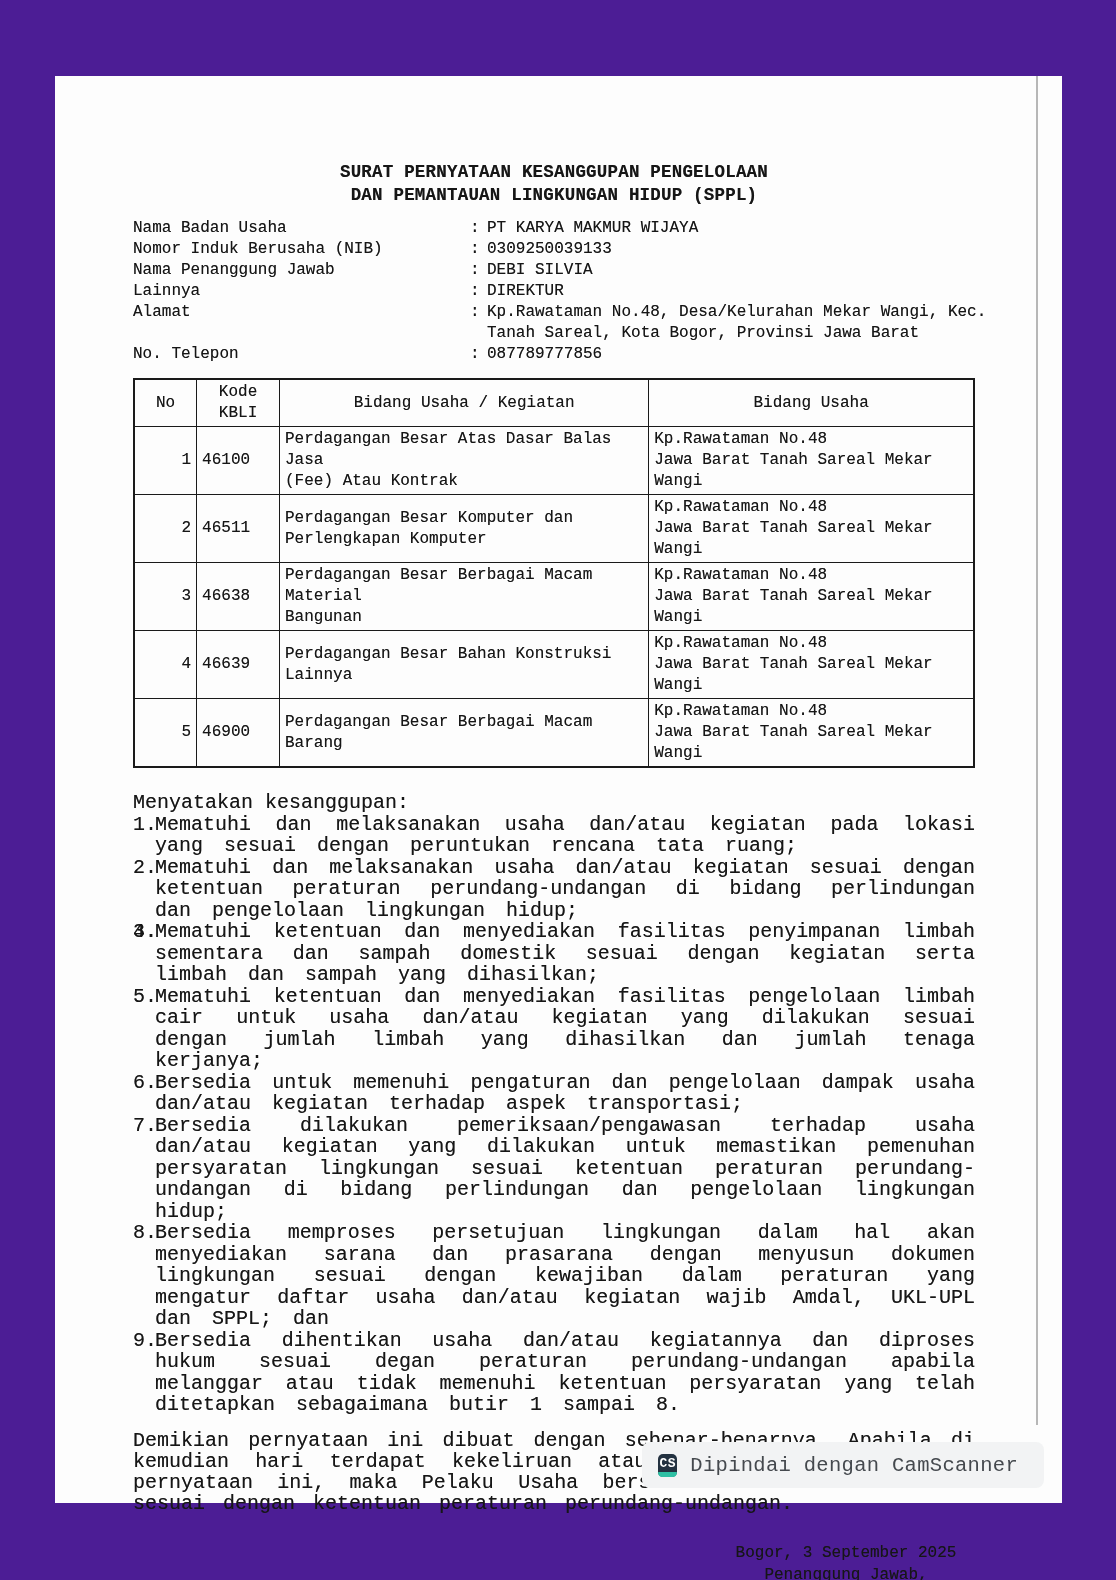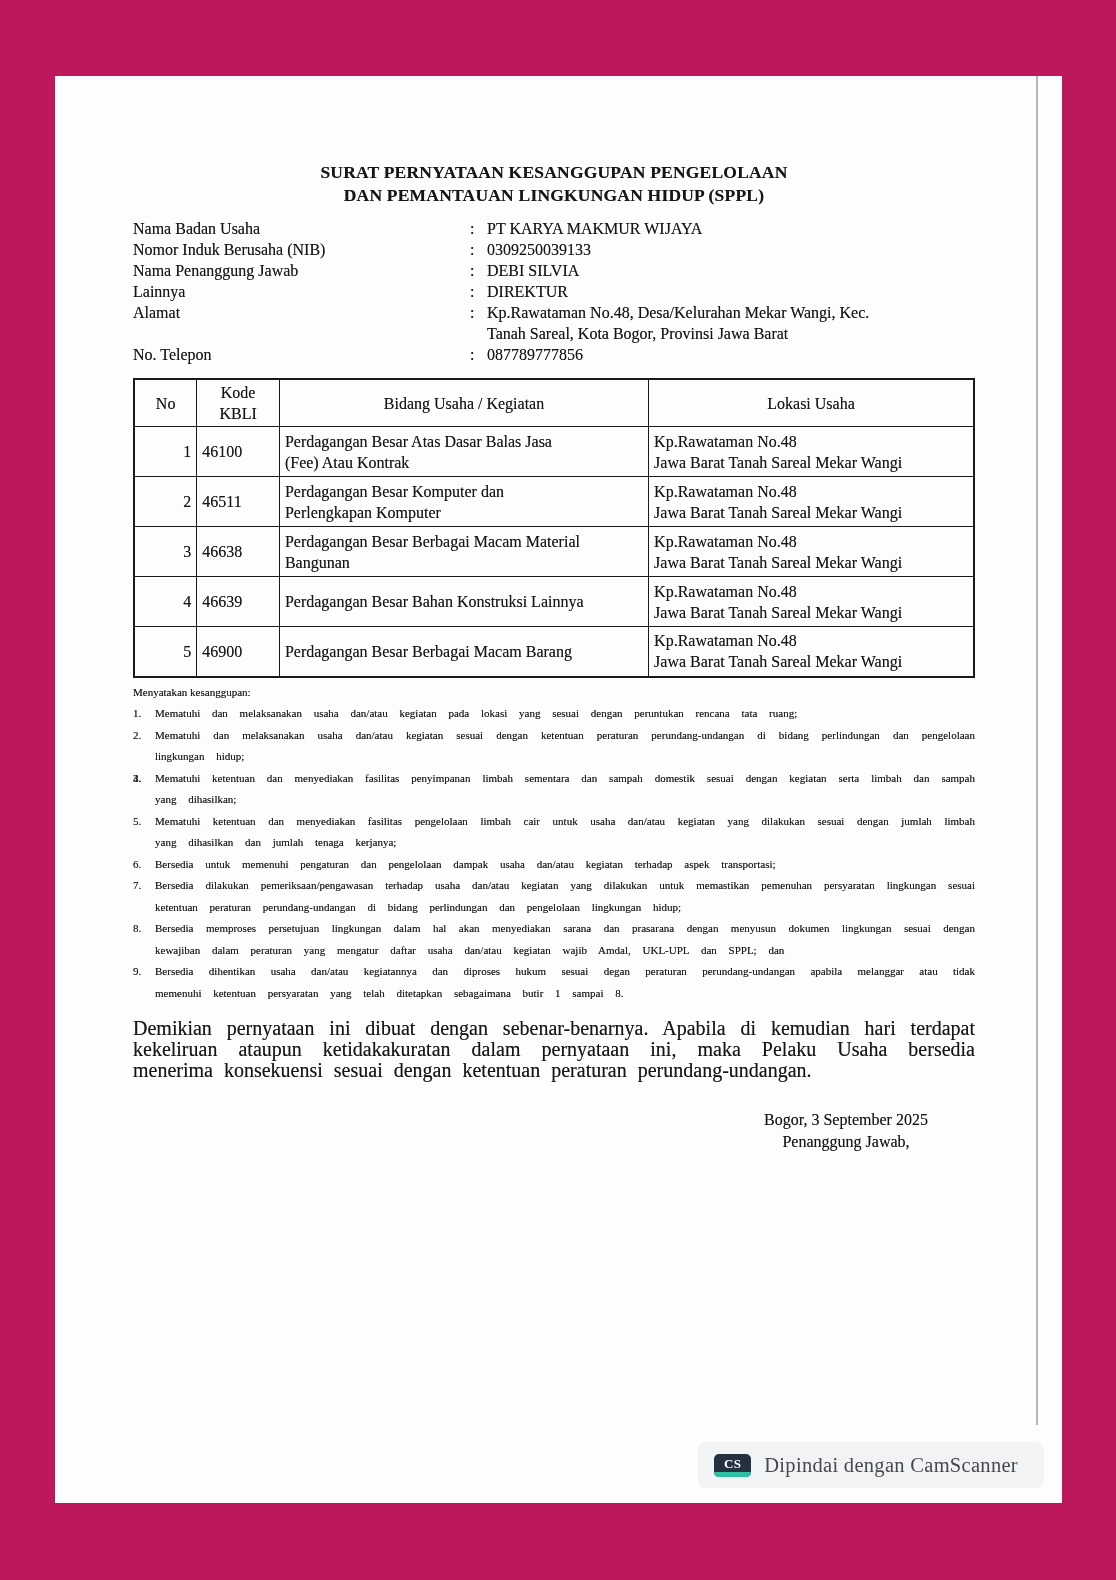--- a/index.html
+++ b/index.html
@@ -1,20 +1,20 @@
 <!DOCTYPE html>
 <html><head>
 <meta charset="utf-8">
 <style>
   * { box-sizing: border-box; }
   html, body { margin: 0; padding: 0; background: #000; }
   .stage {
     position: relative; width: 1116px; height: 1580px;
-    background: #be185d; overflow: hidden;
-    font-family: Liberation Serif, serif;
+    background: #4c1d95; overflow: hidden;
+    font-family: Liberation Mono, monospace;
   }
   .page {
     position: absolute; left: 55px; top: 76px; width: 1007px; height: 1427px;
     background: #fdfdfd; color: #161616;
     text-shadow: 0 0 0.5px rgba(22,22,22,0.55);
   }
   .scan-line {
     position: absolute; top: 0; right: 24px; width: 2px; height: 1349px;
     background: #b7b7b7;
   }
@@ -34,36 +34,36 @@
   }
   .kbli-table th, .kbli-table td { border: 1.6px solid #1a1a1a; font-weight: normal; padding: 2px 5px; }
   .kbli-table th { text-align: center; height: 46px; }
   .kbli-table td { height: 50px; vertical-align: middle; }
   .col-no { width: 64px; margin-top: 8px; }
   .col-kbli { width: 84px; }
   .col-bidang { width: 380px; }
   .col-lokasi { width: 334px; }
   .cell-no { text-align: right; padding-right: 4px; }
 
-  .stmt-wrap { margin-top: 4px; font-size: 11px; line-height: 21.5px; }
+  .stmt-wrap { margin-top: 24px; font-size: 20px; line-height: 21.5px; }
   .stmt-heading { margin: 0; }
   .stmt { position: relative; padding-left: 22px; text-align: justify; word-spacing: 9px; }
   .stmt-num { position: absolute; left: 0; top: 0; word-spacing: normal; }
 
   .closing { margin: 14px 0 0 0; font-size: 20px; line-height: 21px; text-align: justify; word-spacing: 6px; }
 
   .signature { margin: 28px 13px 0 auto; width: 232px; text-align: center; font-size: 16px; line-height: 22px; }
 
   .badge {
     position: absolute; right: 18px; bottom: 15px; height: 46px;
     background: #f2f3f4; border-radius: 8px;
     display: flex; align-items: center; gap: 13px; padding: 0 26px 0 16px;
     text-shadow: none;
   }
-  .cs-icon { position: relative; width: 37px; height: 23px; background: #233140; border-radius: 5px; flex: 0 0 auto; }
+  .cs-icon { position: relative; width: 19px; height: 23px; background: #233140; border-radius: 5px; flex: 0 0 auto; }
   .cs-txt { display: block; text-align: center; color: #ffffff; font-weight: bold; font-size: 13px; line-height: 19px; letter-spacing: 0.5px; }
   .cs-teal { position: absolute; left: 0; right: 0; bottom: 0; height: 5px; background: #2fc0a4; border-radius: 1px 1px 5px 5px; }
   .badge-label { font-size: 20.5px; color: #45494e; letter-spacing: 0.3px; white-space: nowrap; }
 </style>
 </head>
 <body>
 
 <div class="stage">
   <div class="page">
     <div class="scan-line"></div>
@@ -120,21 +120,21 @@
             </div>
         </div>
       </div>
 
       <table class="kbli-table">
         <thead>
           <tr>
             <th class="col-no">No</th>
             <th class="col-kbli">Kode KBLI</th>
             <th class="col-bidang">Bidang Usaha / Kegiatan</th>
-            <th class="col-lokasi">Lokasi Usaha</th>
+            <th class="col-lokasi">Bidang Usaha</th>
           </tr>
         </thead>
         <tbody>
           <tr>
             <td class="cell-no">1</td>
             <td>46100</td>
             <td>
                 <div>Perdagangan Besar Atas Dasar Balas Jasa</div>
                 <div>(Fee) Atau Kontrak</div>
               </td>

